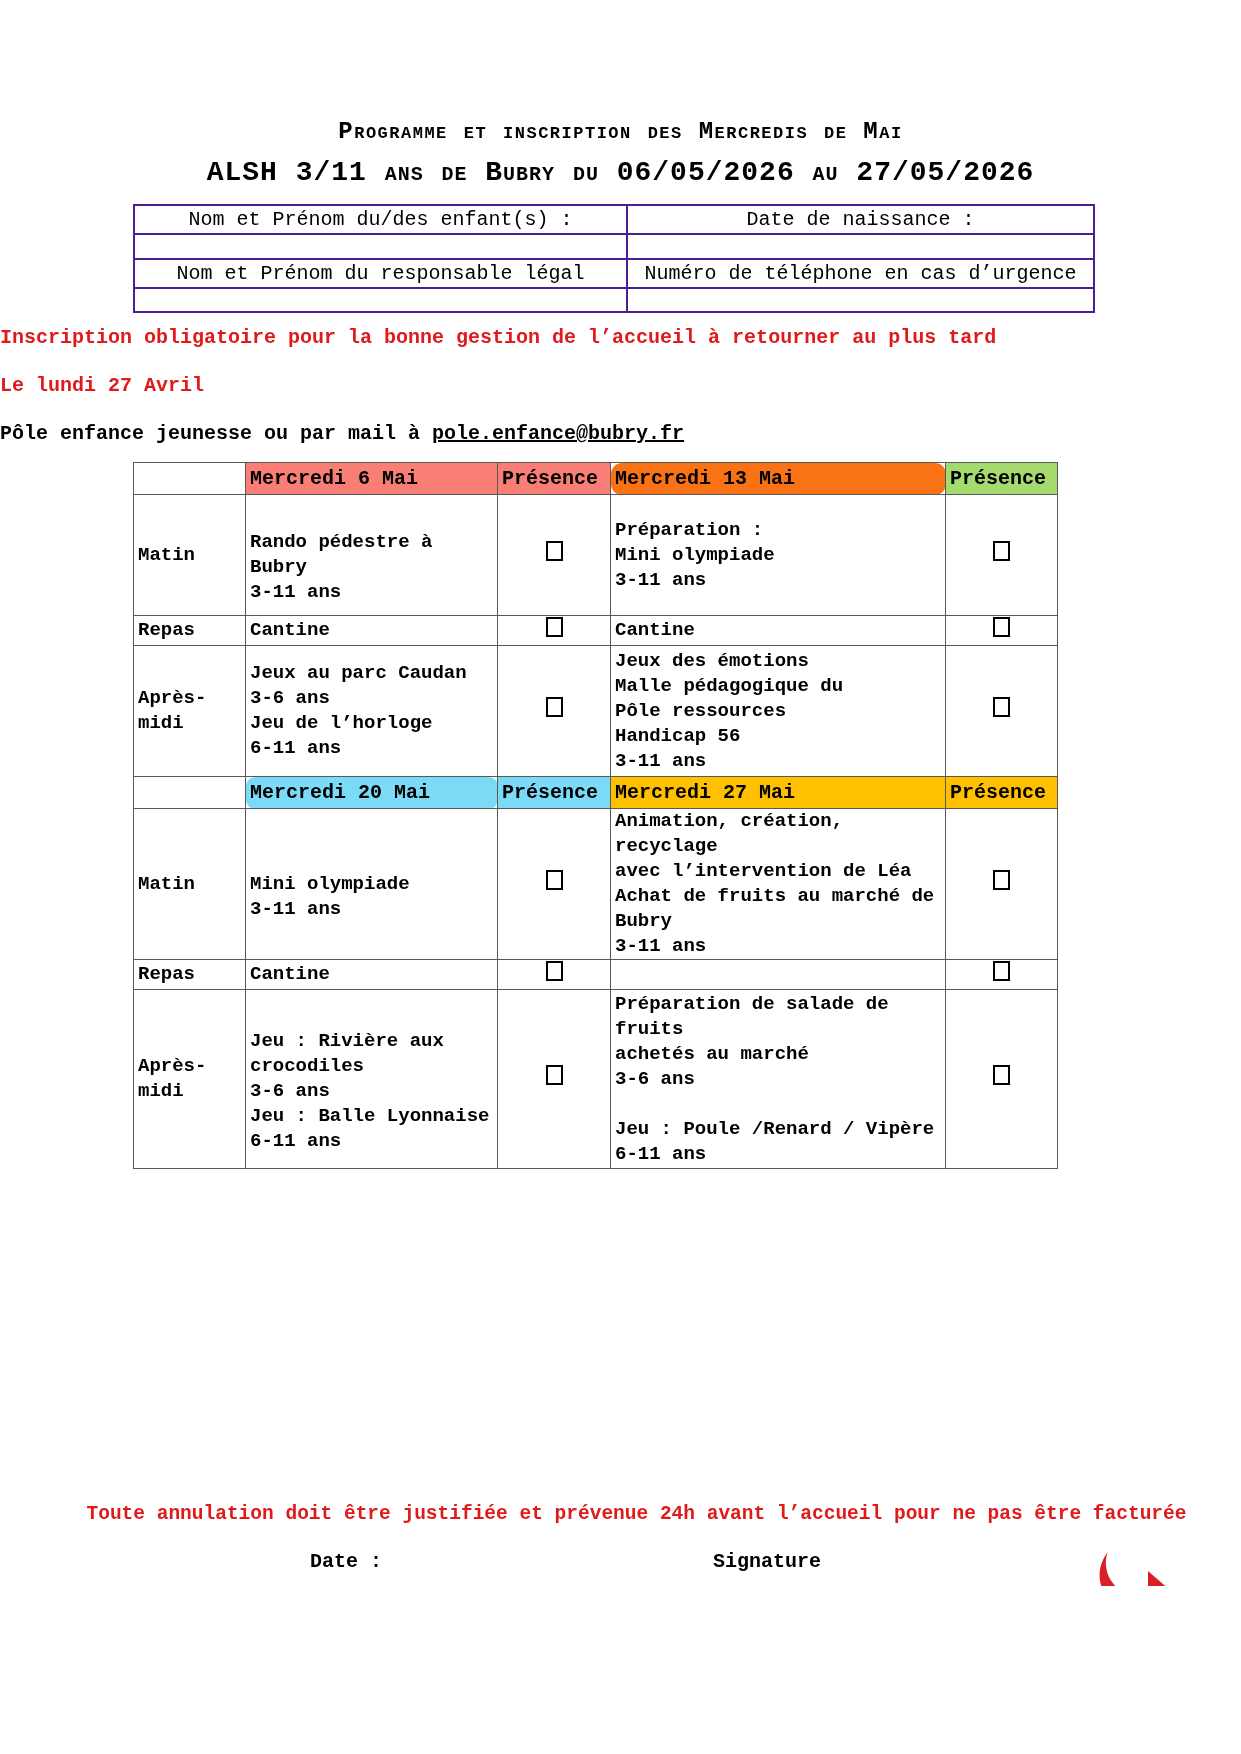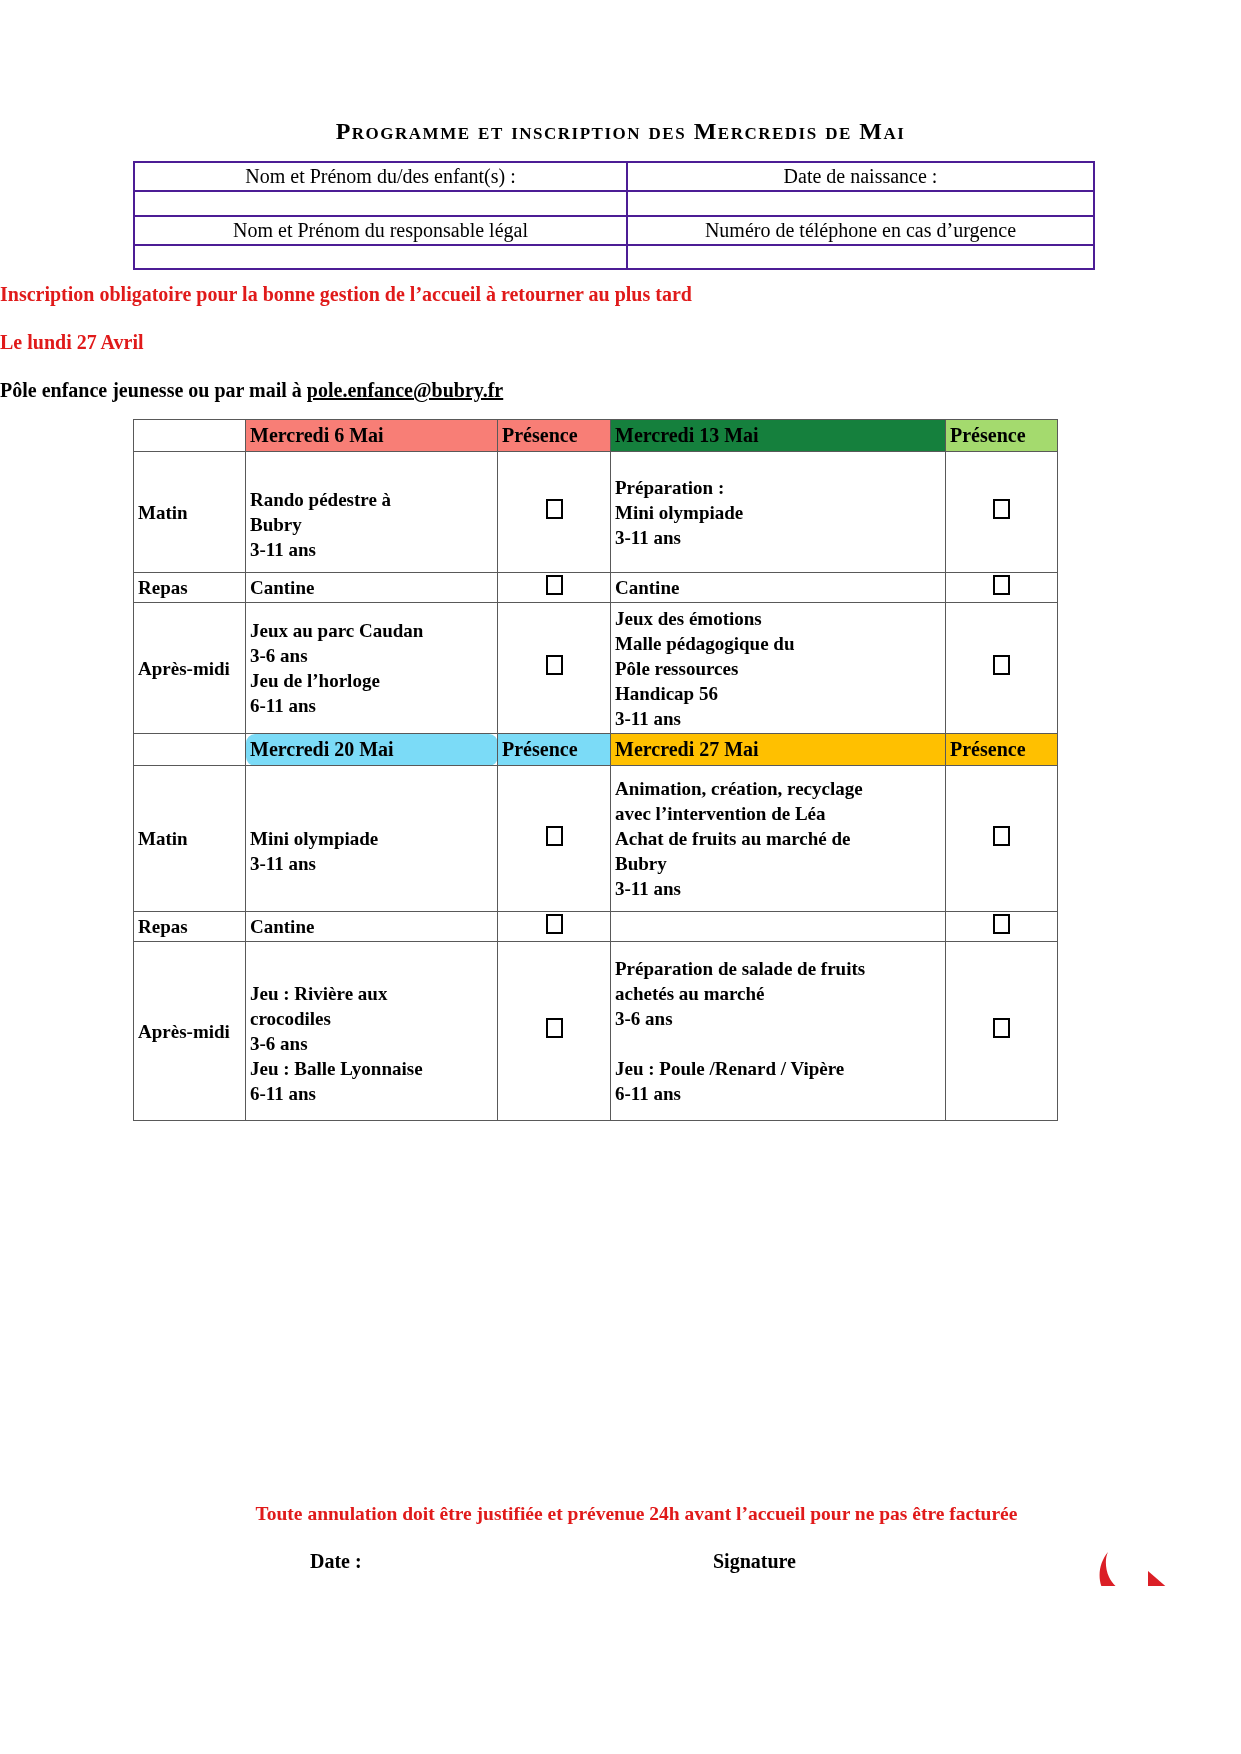--- a/index.html
+++ b/index.html
@@ -1,18 +1,18 @@
 <!DOCTYPE html>
 <html lang="fr"><head>
 <meta charset="utf-8">
 <style>
   html,body{margin:0;padding:0;background:#fff;}
   .page{
     position:relative;width:1241px;height:1586px;background:#fff;
-    font-family:Liberation Serif, serif;color:#000;overflow:hidden;
+    font-family:Liberation Mono, monospace;color:#000;overflow:hidden;
   }
   .title{
     padding-top:118px;text-align:center;font-weight:bold;
     font-variant:small-caps;font-size:24px;letter-spacing:1.5px;
   }
   .subtitle{
     margin-top:12px;text-align:center;font-weight:bold;
     font-variant:small-caps;font-size:28px;letter-spacing:1px;
   }
   table{border-collapse:collapse;table-layout:fixed;}
@@ -61,20 +61,21 @@
   .date-label{position:absolute;top:1550px;left:310px;font-weight:bold;font-size:20px;}
   .sig-label{position:absolute;top:1550px;left:713px;font-weight:bold;font-size:20px;}
   .arrow-wrap{position:absolute;top:1549px;left:1094px;width:88px;height:82px;}
 </style>
 </head>
 <body>
 
 <div class="page">
 
   <div class="title">Programme et inscription des Mercredis de Mai</div>
+  <div class="subtitle">ALSH 3/11 ans de Bubry du 06/05/2026 au 27/05/2026</div>
 
   <table class="info-table">
     <colgroup>
         <col style="width:493px">
         <col style="width:467px">
       </colgroup>
     <tbody>
         <tr class="ir-label">
       <td>Nom et Prénom du/des enfant(s) :</td>
       <td>Date de naissance :</td>
@@ -105,21 +106,21 @@
         <col style="width:113px">
         <col style="width:335px">
         <col style="width:112px">
     </colgroup>
 
     <tbody>
         <tr class="r-dayhdr">
       <td></td>
       <td class="hdr-salmon" style="background-color: rgb(248, 126, 118);">Mercredi 6 Mai</td>
       <td class="hdr-salmon" style="background-color: rgb(248, 126, 118);">Présence</td>
-      <td class="hdr-green" style="background-color: #15803d;">Mercredi 13 Mai</td>
+      <td class="hdr-green" style="background-color: #f97316; border-radius: 11px;">Mercredi 13 Mai</td>
       <td class="hdr-green" style="background-color: rgb(164, 218, 110);">Présence</td>
     </tr>
 
     <tr class="r-morning1">
       <td class="top">Matin</td>
       <td class="act">
 Rando pédestre à
 Bubry
 3-11 ans</td>
       <td class="chk top"><span class="checkbox"></span></td>

